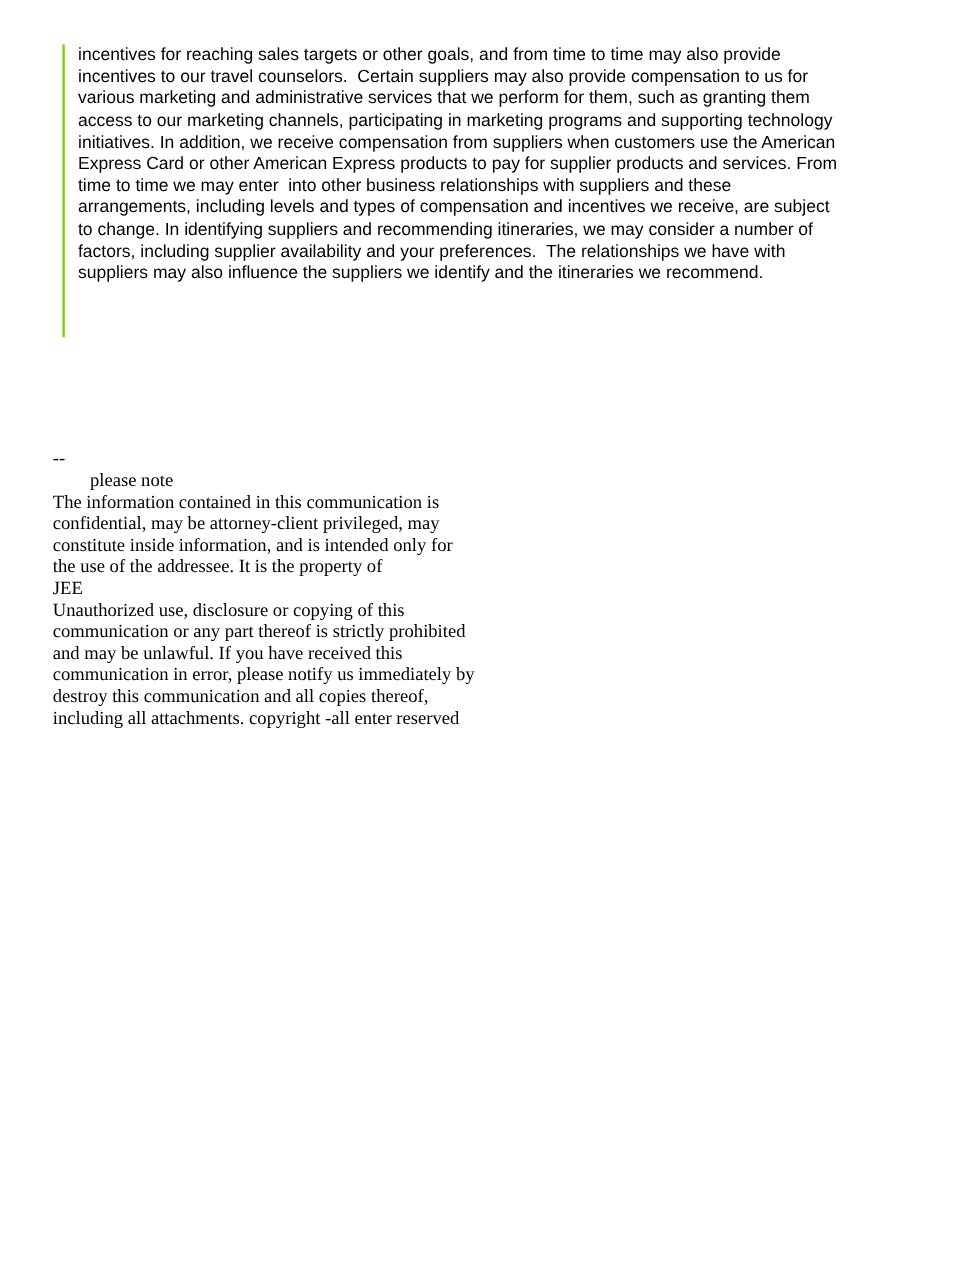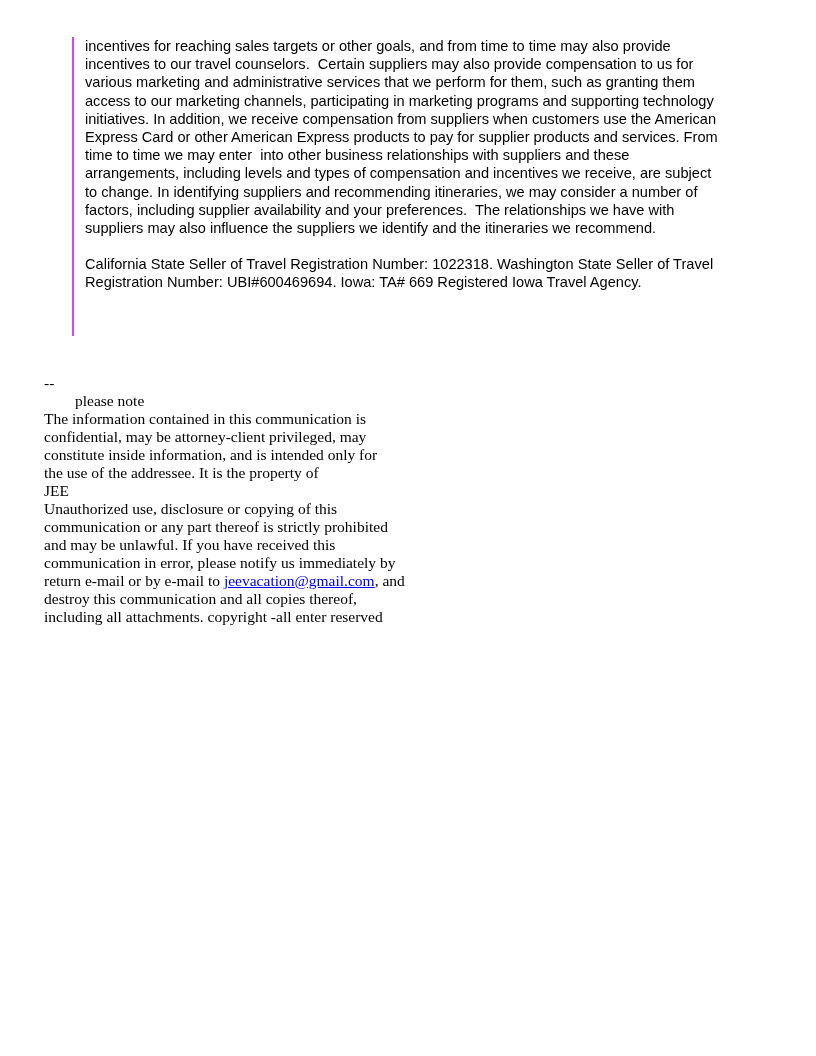--- a/index.html
+++ b/index.html
@@ -10,24 +10,23 @@
     position: relative;
     overflow: hidden;
     font-family: "Liberation Sans", sans-serif;
     color: #000000;
   }
   .quoted-block {
     position: absolute;
     left: 52px;
     top: 37px;
     width: 708px;
-    border-left: 2px solid #d946ef;
+    border-left: 2px solid #84cc16;
     padding-left: 11px;
     padding-bottom: 44px;
-    margin-left: 20px;
   }
   .sans-para {
     font-size: 14.6px;
     line-height: 18.2px;
     white-space: pre-wrap;
     color: #000000;
   }
   .para-gap { margin-top: 18px; }
   .signature-block {
     position: absolute;
@@ -56,32 +55,29 @@
 incentives to our travel counselors.  Certain suppliers may also provide compensation to us for
 various marketing and administrative services that we perform for them, such as granting them
 access to our marketing channels, participating in marketing programs and supporting technology
 initiatives. In addition, we receive compensation from suppliers when customers use the American
 Express Card or other American Express products to pay for supplier products and services. From
 time to time we may enter  into other business relationships with suppliers and these
 arrangements, including levels and types of compensation and incentives we receive, are subject
 to change. In identifying suppliers and recommending itineraries, we may consider a number of
 factors, including supplier availability and your preferences.  The relationships we have with
 suppliers may also influence the suppliers we identify and the itineraries we recommend.</p>
-  <p class="sans-para para-gap">California State Seller of Travel Registration Number: 1022318. Washington State Seller of Travel
-Registration Number: UBI#600469694. Iowa: TA# 669 Registered Iowa Travel Agency.</p>
 </blockquote>
 
 <div class="signature-block">
   <div class="serif-text">--
         please note
 The information contained in this communication is
 confidential, may be attorney-client privileged, may
 constitute inside information, and is intended only for
 the use of the addressee. It is the property of
 JEE
 Unauthorized use, disclosure or copying of this
 communication or any part thereof is strictly prohibited
 and may be unlawful. If you have received this
 communication in error, please notify us immediately by</div>
-  <div class="serif-text"><span>return e-mail or by e-mail to </span><a href="#" class="email-link">jeevacation@gmail.com</a><span>, and</span></div>
   <div class="serif-text">destroy this communication and all copies thereof,
 including all attachments. copyright -all enter reserved</div>
 </div>
 
 </body></html>

